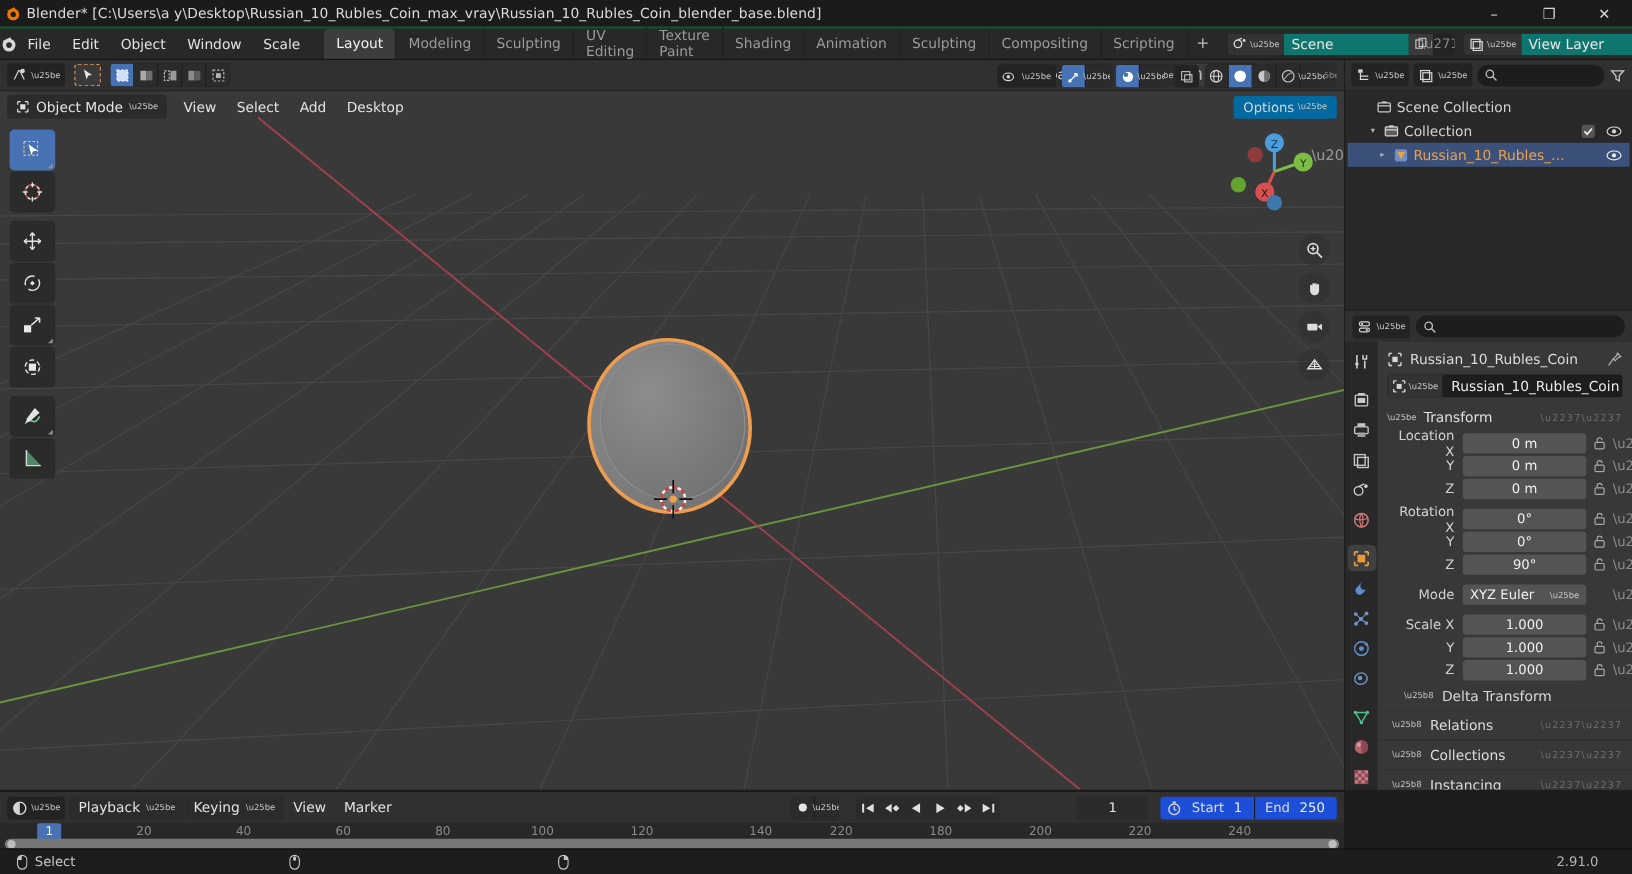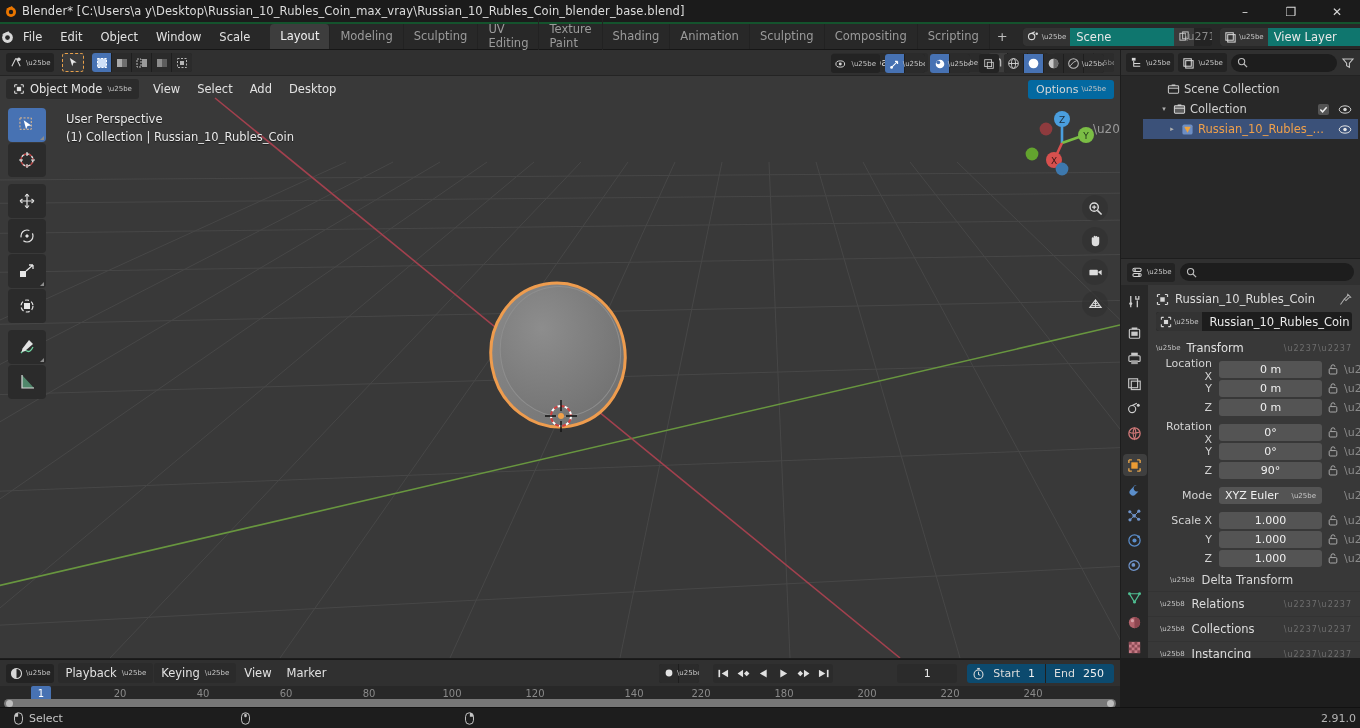--- a/index.html
+++ b/index.html
@@ -134,21 +134,21 @@
     background: #282828;
   }
   .out-header {
     height: 26px; display: flex; align-items: center; gap: 4px; padding: 0 5px;
     background: #303030; border-bottom: 1px solid #232323;
   }
   .search-box {
     flex: 1; height: 18px; background: #1d1d1d; border-radius: 9px; display: flex;
     align-items: center; padding: 0 6px; gap: 4px;
   }
-  .out-body { padding: 3px 2px 0; margin-left: 20px; }
+  .out-body { padding: 3px 2px 0; }
   .out-row {
     height: 20px; display: flex; align-items: center; gap: 4px; padding: 0 6px;
     font-size: 11.5px; color: #d2d2d2; position: relative;
   }
   .out-row.sel { background: #3b5179; }
   .out-row .disc { width: 10px; display: flex; align-items: center; justify-content: center; color: #b0b0b0; font-size: 7px; }
   .out-row .right { position: absolute; right: 6px; display: flex; align-items: center; gap: 9px; }
   .chk { width: 11px; height: 11px; background: #545454; border-radius: 2px; display: flex; align-items: center; justify-content: center; }
 
   
@@ -212,21 +212,21 @@
   }
   .tl-menu { display: flex; align-items: center; gap: 1px; }
   .tl-menu > div { padding: 3px 7px; font-size: 11.5px; color: #e2e2e2; border-radius: 3px; }
   .tl-menu .boxed { background: #2b2b2b; display: flex; align-items: center; gap: 5px; }
   .playctl { display: flex; align-items: center; background: #2b2b2b; border-radius: 3px; overflow: hidden; }
   .playctl > div { width: 20px; height: 19px; display: flex; align-items: center; justify-content: center; color: #e0e0e0; font-size: 9px; }
   .frame-field {
     height: 19px; min-width: 60px; background: #2b2b2b; border-radius: 3px;
     display: flex; align-items: center; justify-content: center; font-size: 11px; color: #eaeaea;
   }
-  .se-group { display: flex; align-items: center; background: #0c4a6e; border-radius: 3px; overflow: hidden; height: 19px; justify-content: center; }
+  .se-group { display: flex; align-items: center; background: #1d4ed8; border-radius: 3px; overflow: hidden; height: 19px; justify-content: center; }
   .se-group .ic { width: 22px; display: flex; align-items: center; justify-content: center; }
   .se-group .lbl { padding: 0 6px 0 4px; font-size: 11px; color: #dcdcdc; }
   .se-group .num { padding: 0 10px 0 2px; font-size: 11px; color: #f0f0f0; }
   .se-group .divd { width: 1px; height: 19px; background: #1f1f1f; }
   .tl-strip { position: relative; height: 22px; background: #282828; }
   .tick { position: absolute; top: 2px; font-size: 10px; color: #8a8a8a; transform: translateX(-50%); }
   .playhead {
     position: absolute; top: 0; width: 20px; height: 15px; background: #4772b3;
     border-radius: 2px; display: flex; align-items: center; justify-content: center;
     color: #fff; font-size: 10px; transform: translateX(-50%);
@@ -237,21 +237,21 @@
     background: #777; border-radius: 5px;
   }
   .scrollbar .knob { position: absolute; top: 1px; width: 7px; height: 7px; background: #bdbdbd; border-radius: 50%; }
 
   
   .statusbar {
     position: absolute; bottom: 0; left: 0; width: 1360px; height: 21px;
     background: #1d1d1d; display: flex; align-items: center; border-top: 1px solid #111;
   }
   .sb-item { display: flex; align-items: center; gap: 6px; font-size: 11px; color: #c5c5c5; }
-  .sb-ver { margin-left: auto; padding-right: 4px; font-size: 11px; color: #b5b5b5; }
+  .sb-ver { margin-left: auto; padding-right: 28px; font-size: 11px; color: #b5b5b5; }
 
   svg { display: block; }
 </style>
 </head>
 <body>
 
 <div class="app">
 
   <div class="titlebar">
     <div class="logo">
@@ -381,24 +381,20 @@
       </g>
 
       <g transform="translate(561,366)">
         <circle r="10" fill="none" stroke="#ffffff" stroke-width="2" stroke-dasharray="4 3.2"></circle>
         <circle r="10" fill="none" stroke="#d13f3f" stroke-width="2" stroke-dasharray="4 3.2" stroke-dashoffset="4"></circle>
         <path d="M0 -16 L0 -5 M0 5 L0 16 M-16 0 L-5 0 M5 0 L16 0" stroke="#111" stroke-width="1.4"></path>
         <circle r="3" fill="#f0a04a"></circle>
       </g>
     </svg>
 
-    <div class="vp-text">
-      <div>User Perspective</div>
-      <div>(1) Collection | Russian_10_Rubles_Coin</div>
-    </div>
 
     <div class="vp-header">
       <div class="vp-row r1">
         <div class="tbtn dark" style="margin-right:8px">
           <svg width="13" height="13" viewBox="0 0 14 14">
             <path d="M2 11 L6 3 L7 3 L11 11" stroke="#d6d6d6" stroke-width="1.1" fill="none"></path>
             <circle cx="9.5" cy="3.5" r="2" fill="#d6d6d6"></circle>
           </svg>
           <span class="caret">\u25be</span>
         </div>

